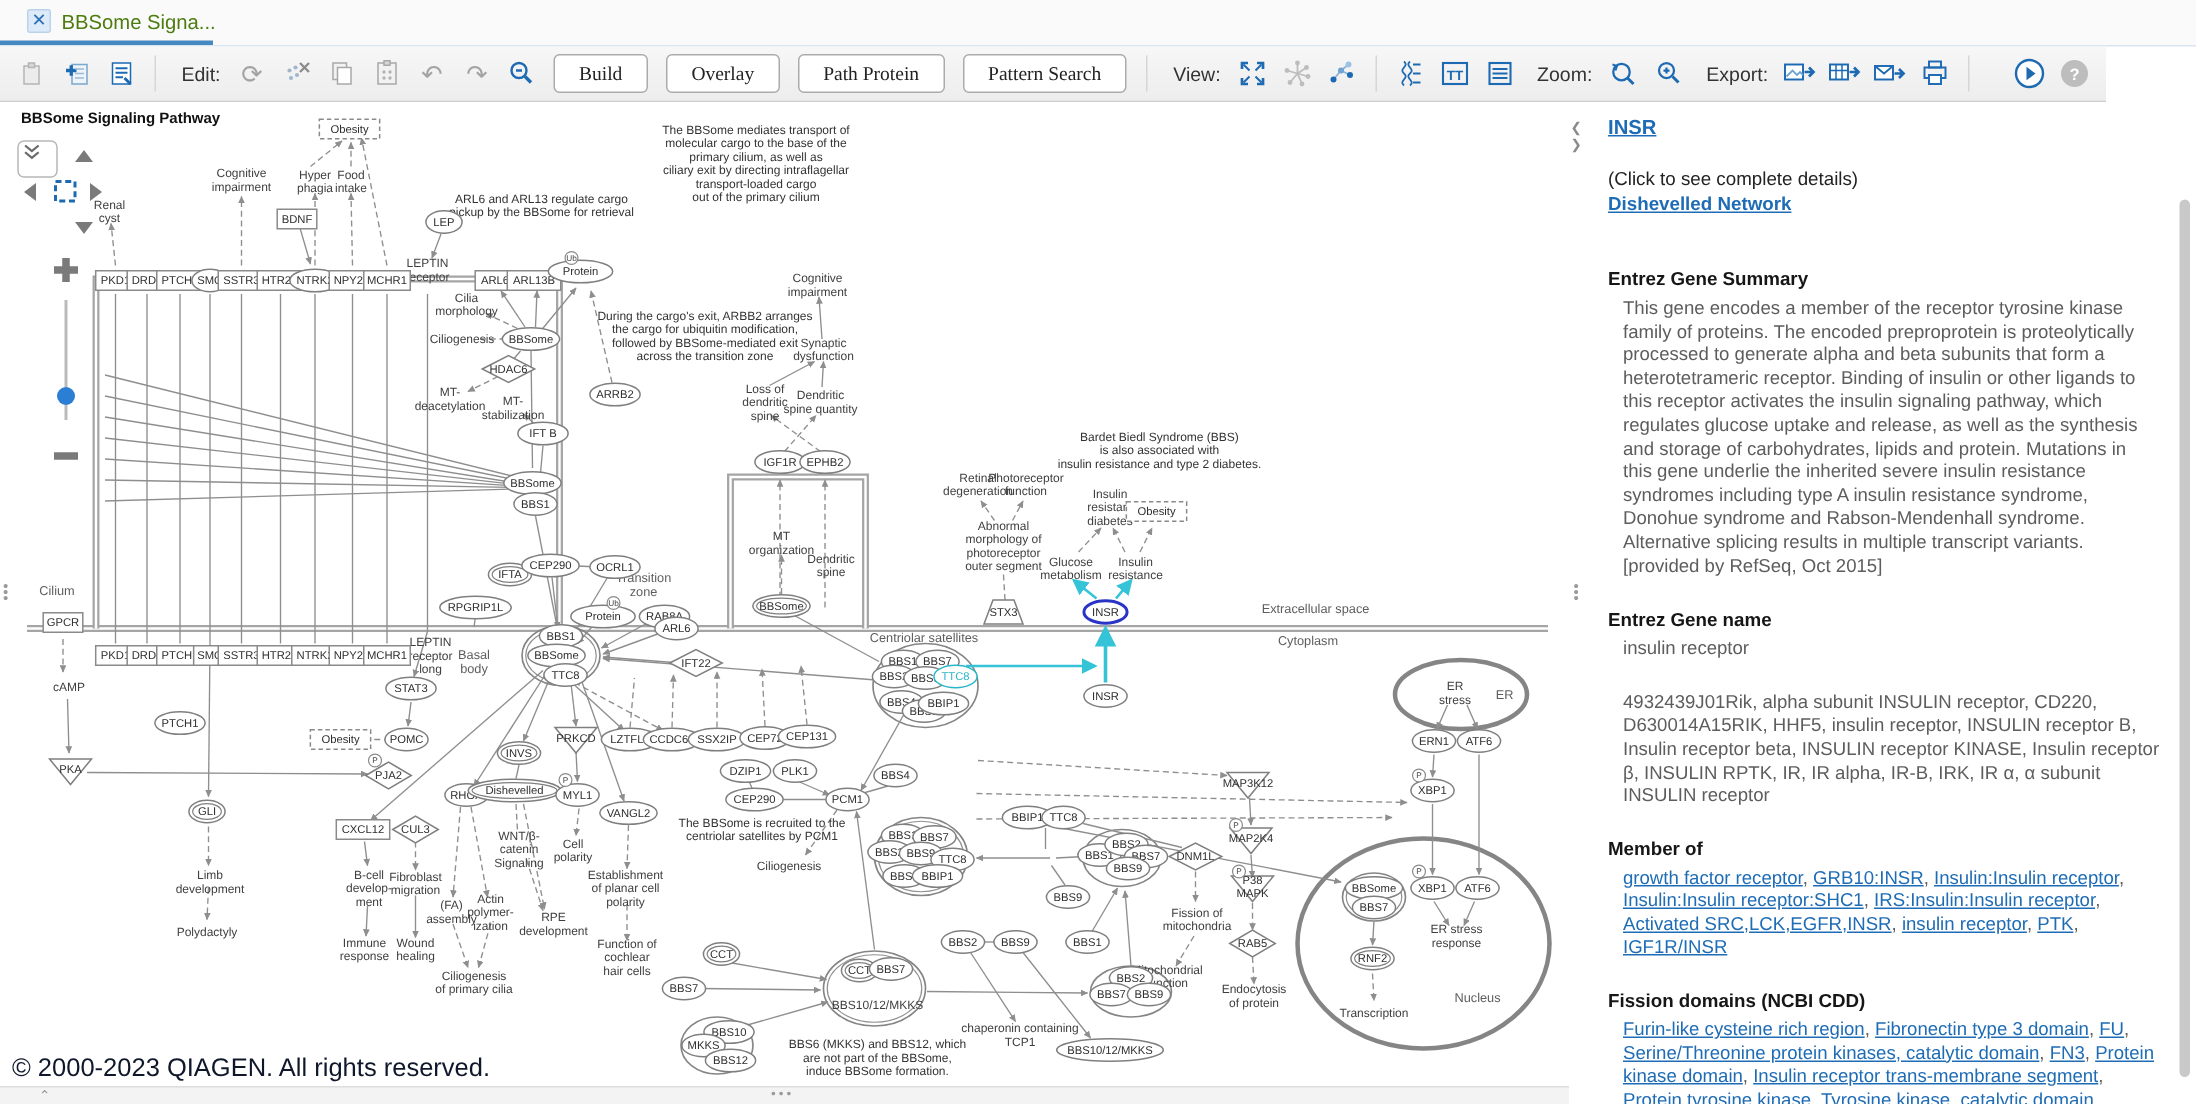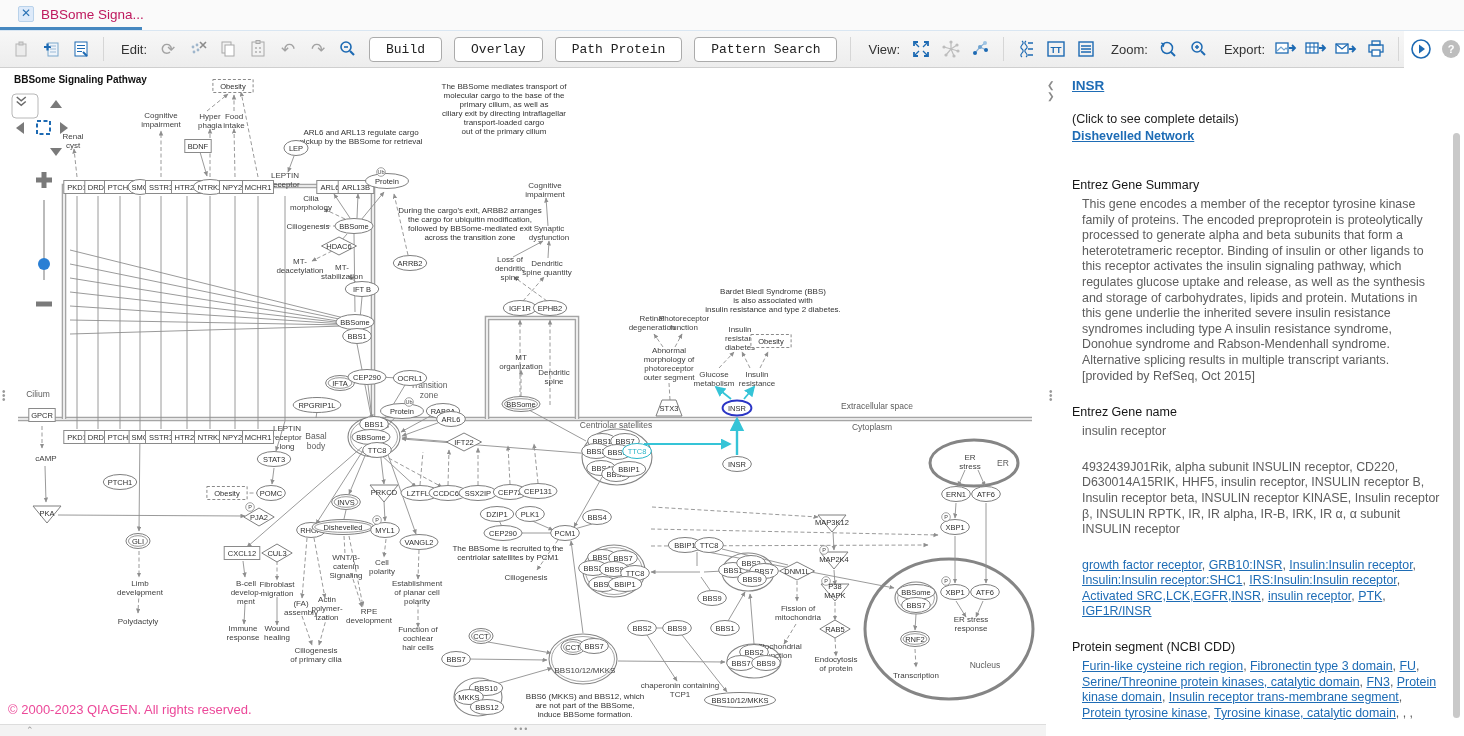--- a/index.html
+++ b/index.html
@@ -3,49 +3,49 @@
 <meta charset="utf-8">
 <style>
   html,body{margin:0;padding:0}
   body{width:1464px;height:736px;position:relative;overflow:hidden;background:#fff;
        font-family:"Liberation Sans",sans-serif;color:#222}
   
   .tabbar{position:absolute;left:0;top:0;width:1464px;height:30px;background:#fafafa;border-bottom:1px solid #d9e6f2}
   .tab{position:absolute;left:8px;top:4px;display:flex;align-items:center;gap:7px;padding:2px 10px;cursor:default}
   .tab-close{color:#2a72b5;font-size:12px;background:#ddeafa;border:1px solid #b9d2ea;border-radius:2px;
              width:14px;height:14px;line-height:13px;text-align:center}
-  .tab-title{color:#be185d;font-size:13.5px}
+  .tab-title{color:#4d7c0f;font-size:13.5px}
   .tab-underline{position:absolute;left:0;top:27px;width:142px;height:3px;background:#4688c0}
   
   .toolbar{position:absolute;left:0;top:31px;width:1404px;height:37px;background:linear-gradient(#f7f7f7,#ededed);
            border-bottom:1px solid #cfcfcf;display:flex;align-items:center;padding:0 8px;box-sizing:border-box;gap:4px}
   .ic{width:26px;height:24px;display:inline-flex;align-items:center;justify-content:center;flex:0 0 auto}
   .tlabel{font-size:13px;color:#333;margin:0 4px 0 8px;flex:0 0 auto}
   .sep{width:1px;height:24px;background:#d6d6d6;margin:0 5px;flex:0 0 auto}
   .tbtn{background:#fff;border:1px solid #ababab;border-radius:4px;font-size:13px;color:#222;
-        padding:4px 16px;margin:0 4px;flex:0 0 auto;font-family:Liberation Mono, monospace}
+        padding:4px 16px;margin:0 4px;flex:0 0 auto;font-family:Liberation Serif, serif}
   .glyph{font-size:17px;color:#a3a3a3}
   
   .canvas{position:absolute;left:0;top:68px;width:1046px;height:668px;background:#fff;overflow:hidden}
   .pw-title{position:absolute;left:14px;top:6px;font-size:10px;font-weight:bold;color:#111}
-  .copyright{position:absolute;left:8px;top:634px;font-size:13px;color:#ec4899}
+  .copyright{position:absolute;left:8px;top:634px;font-size:17px;color:#0f172a}
   svg text{font-family:"Liberation Sans",sans-serif}
   .navctl{position:absolute;left:10px;top:24px}
   .hstrip{position:absolute;left:0;top:656px;width:1046px;height:12px;background:#f3f3f3;border-top:1px solid #ddd;
           font-size:9px;color:#9a9a9a}
   .hstrip .up{position:absolute;left:26px;top:0}
   .hstrip .dots{position:absolute;left:514px;top:-1px;letter-spacing:2px}
   .vdots{position:absolute;font-size:10px;color:#9a9a9a;line-height:4px}
   
   .rpanel{position:absolute;left:1060px;top:68px;width:404px;height:668px;background:#fff;box-sizing:border-box;
           padding:8px 24px 0 12px;overflow:hidden}
   .gene-link{font-size:13.5px;font-weight:bold;color:#1e6cb5;text-decoration:underline}
   .click-note{font-size:12.5px;color:#222;margin-top:18px}
   .inet{font-size:12.5px;font-weight:bold;color:#1e6cb5;text-decoration:underline;display:inline-block;margin-top:3px}
-  .sect-h{font-size:12.5px;font-weight:normal;color:#161616;margin:0 0 5px 0}
+  .sect-h{font-size:12.5px;font-weight:bold;color:#161616;margin:0 0 5px 0}
   .sect-b{font-size:12.4px;line-height:15.6px;color:#5d5d5d;padding-left:10px;margin:0}
   .gap-lg{height:34px}.gap-md{height:21px}.gap-sm{height:20px}
   .plink{color:#1e6cb5;text-decoration:underline;cursor:pointer}
   .scrollbar{position:absolute;left:1453px;top:133px;width:7px;height:585px;background:#c9c9c9;border-radius:4px}
   .panel-chev{position:absolute;left:1047px;top:80px;font-size:9px;color:#8b8b8b;line-height:11px}
 </style>
 </head>
 <body>
 
 <div class="tabbar">
@@ -1149,18 +1149,19 @@
   <a class="inet" href="#">Dishevelled Network</a>
   <div class="gap-lg"></div>
   <div class="sect-h">Entrez Gene Summary</div>
   <p class="sect-b">This gene encodes a member of the receptor tyrosine kinase family of proteins. The encoded preproprotein is proteolytically processed to generate alpha and beta subunits that form a heterotetrameric receptor. Binding of insulin or other ligands to this receptor activates the insulin signaling pathway, which regulates glucose uptake and release, as well as the synthesis and storage of carbohydrates, lipids and protein. Mutations in this gene underlie the inherited severe insulin resistance syndromes including type A insulin resistance syndrome, Donohue syndrome and Rabson-Mendenhall syndrome. Alternative splicing results in multiple transcript variants. [provided by RefSeq, Oct 2015]</p>
   <div class="gap-md"></div>
   <div class="sect-h">Entrez Gene name</div>
   <p class="sect-b">insulin receptor</p>
   <div class="gap-sm"></div>
   <p class="sect-b">4932439J01Rik, alpha subunit INSULIN receptor, CD220, D630014A15RIK, HHF5, insulin receptor, INSULIN receptor B, Insulin receptor beta, INSULIN receptor KINASE, Insulin receptor β, INSULIN RPTK, IR, IR alpha, IR-B, IRK, IR α, α subunit INSULIN receptor</p>
   <div class="gap-sm"></div>
+  <div class="sect-h">Member of</div>
   <p class="sect-b" id="member-links"><a class="plink">growth factor receptor</a>, <a class="plink">GRB10:INSR</a>, <a class="plink">Insulin:Insulin receptor</a>, <a class="plink">Insulin:Insulin receptor:SHC1</a>, <a class="plink">IRS:Insulin:Insulin receptor</a>, <a class="plink">Activated SRC,LCK,EGFR,INSR</a>, <a class="plink">insulin receptor</a>, <a class="plink">PTK</a>, <a class="plink">IGF1R/INSR</a></p>
   <div class="gap-sm"></div>
-  <div class="sect-h">Protein segment (NCBI CDD)</div>
+  <div class="sect-h">Fission domains (NCBI CDD)</div>
   <p class="sect-b" id="domain-links"><a class="plink">Furin-like cysteine rich region</a>, <a class="plink">Fibronectin type 3 domain</a>, <a class="plink">FU</a>, <a class="plink">Serine/Threonine protein kinases, catalytic domain</a>, <a class="plink">FN3</a>, <a class="plink">Protein kinase domain</a>, <a class="plink">Insulin receptor trans-membrane segment</a>, <a class="plink">Protein tyrosine kinase</a>, <a class="plink">Tyrosine kinase, catalytic domain</a>, , , </p>
 </div>
 <div class="scrollbar"></div>
 
 </body></html>

